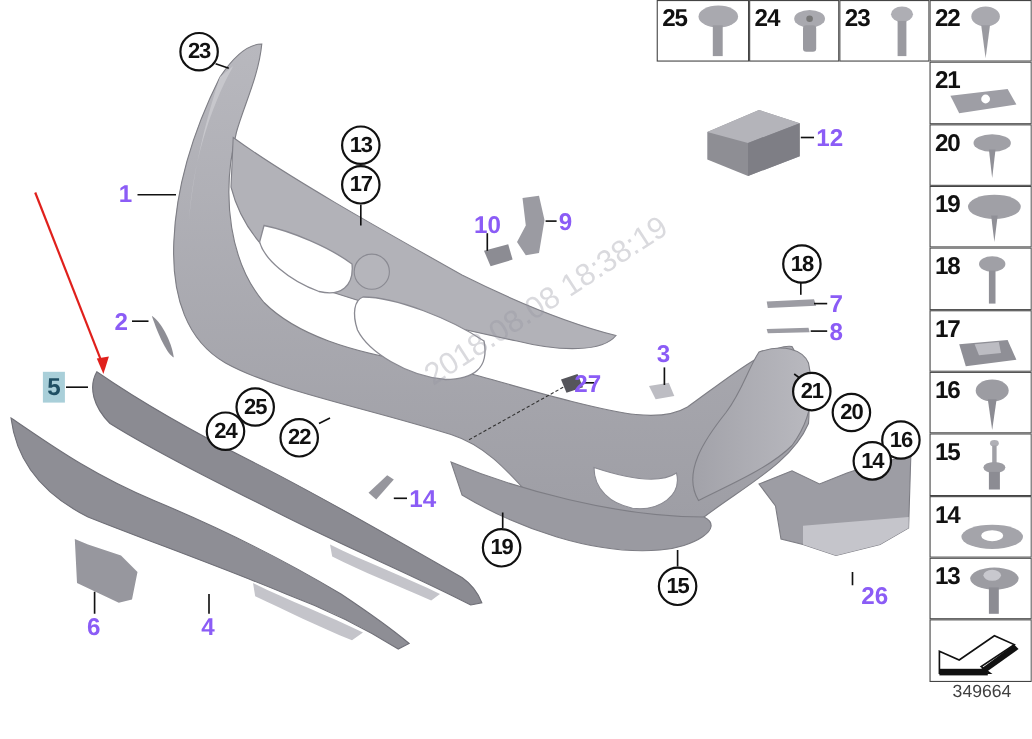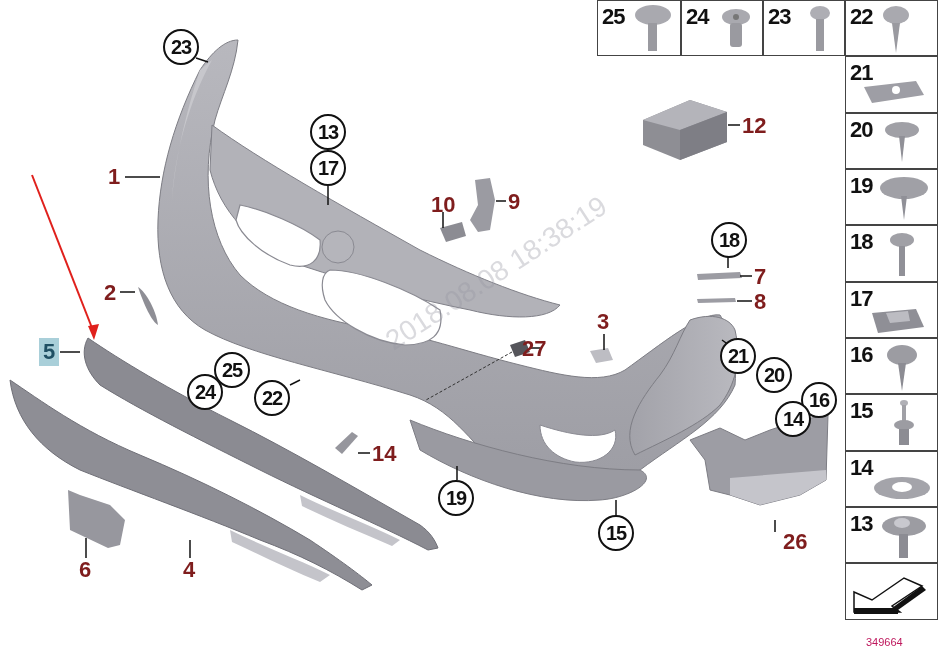--- a/index.html
+++ b/index.html
@@ -1,31 +1,31 @@
 <!DOCTYPE html>
 <html><head>
 <meta charset="utf-8">
 <style>
   html, body { margin: 0; padding: 0; background: #ffffff; }
   body { width: 938px; height: 672px; position: relative; overflow: hidden;
          font-family: "Liberation Sans", sans-serif; }
   #stage { position: absolute; left: 0; top: 0; width: 938px; height: 672px; }
   svg.diagram { position: absolute; left: 0; top: 0; }
-  .num { position: absolute; font-weight: bold; font-size: 22px; color: #7f1d1d;
+  .num { position: absolute; font-weight: bold; font-size: 22px; color: #8b5cf6;
          font-family: "Liberation Sans", sans-serif; line-height: 1; }
   .circ { position: absolute; width: 36px; height: 36px; border: 2px solid #111;
           border-radius: 50%; background: #fff; box-sizing: border-box;
           display: flex; align-items: center; justify-content: center;
           font-weight: bold; font-size: 20px; color: #111; letter-spacing: -1px;
           font-family: "Liberation Sans", sans-serif; }
   .hl { background: #a9cfd9; color: #1f4f63; padding: 3px 4px; }
   .tbl-cell { position: absolute; box-sizing: border-box; border: 1px solid #444; background: #fff; }
   .tbl-num { position: absolute; left: 4px; top: 3px; font-weight: bold; font-size: 22px; color: #111;
              letter-spacing: -1px; font-family: "Liberation Sans", sans-serif; }
-  .diagram-id { position: absolute; left: 866px; top: 636px; font-size: 11px; color: #be185d;
+  .diagram-id { position: absolute; left: 866px; top: 621px; font-size: 16px; color: #404040;
                 font-family: "Liberation Sans", sans-serif; }
   .watermark { position: absolute; left: 380px; top: 330px; font-size: 28px; color: rgba(150,150,160,0.35);
                transform: rotate(-33deg); transform-origin: left top; white-space: nowrap;
                font-family: "Liberation Sans", sans-serif; }
 </style>
 </head>
 <body>
 
 <div id="stage">
 

